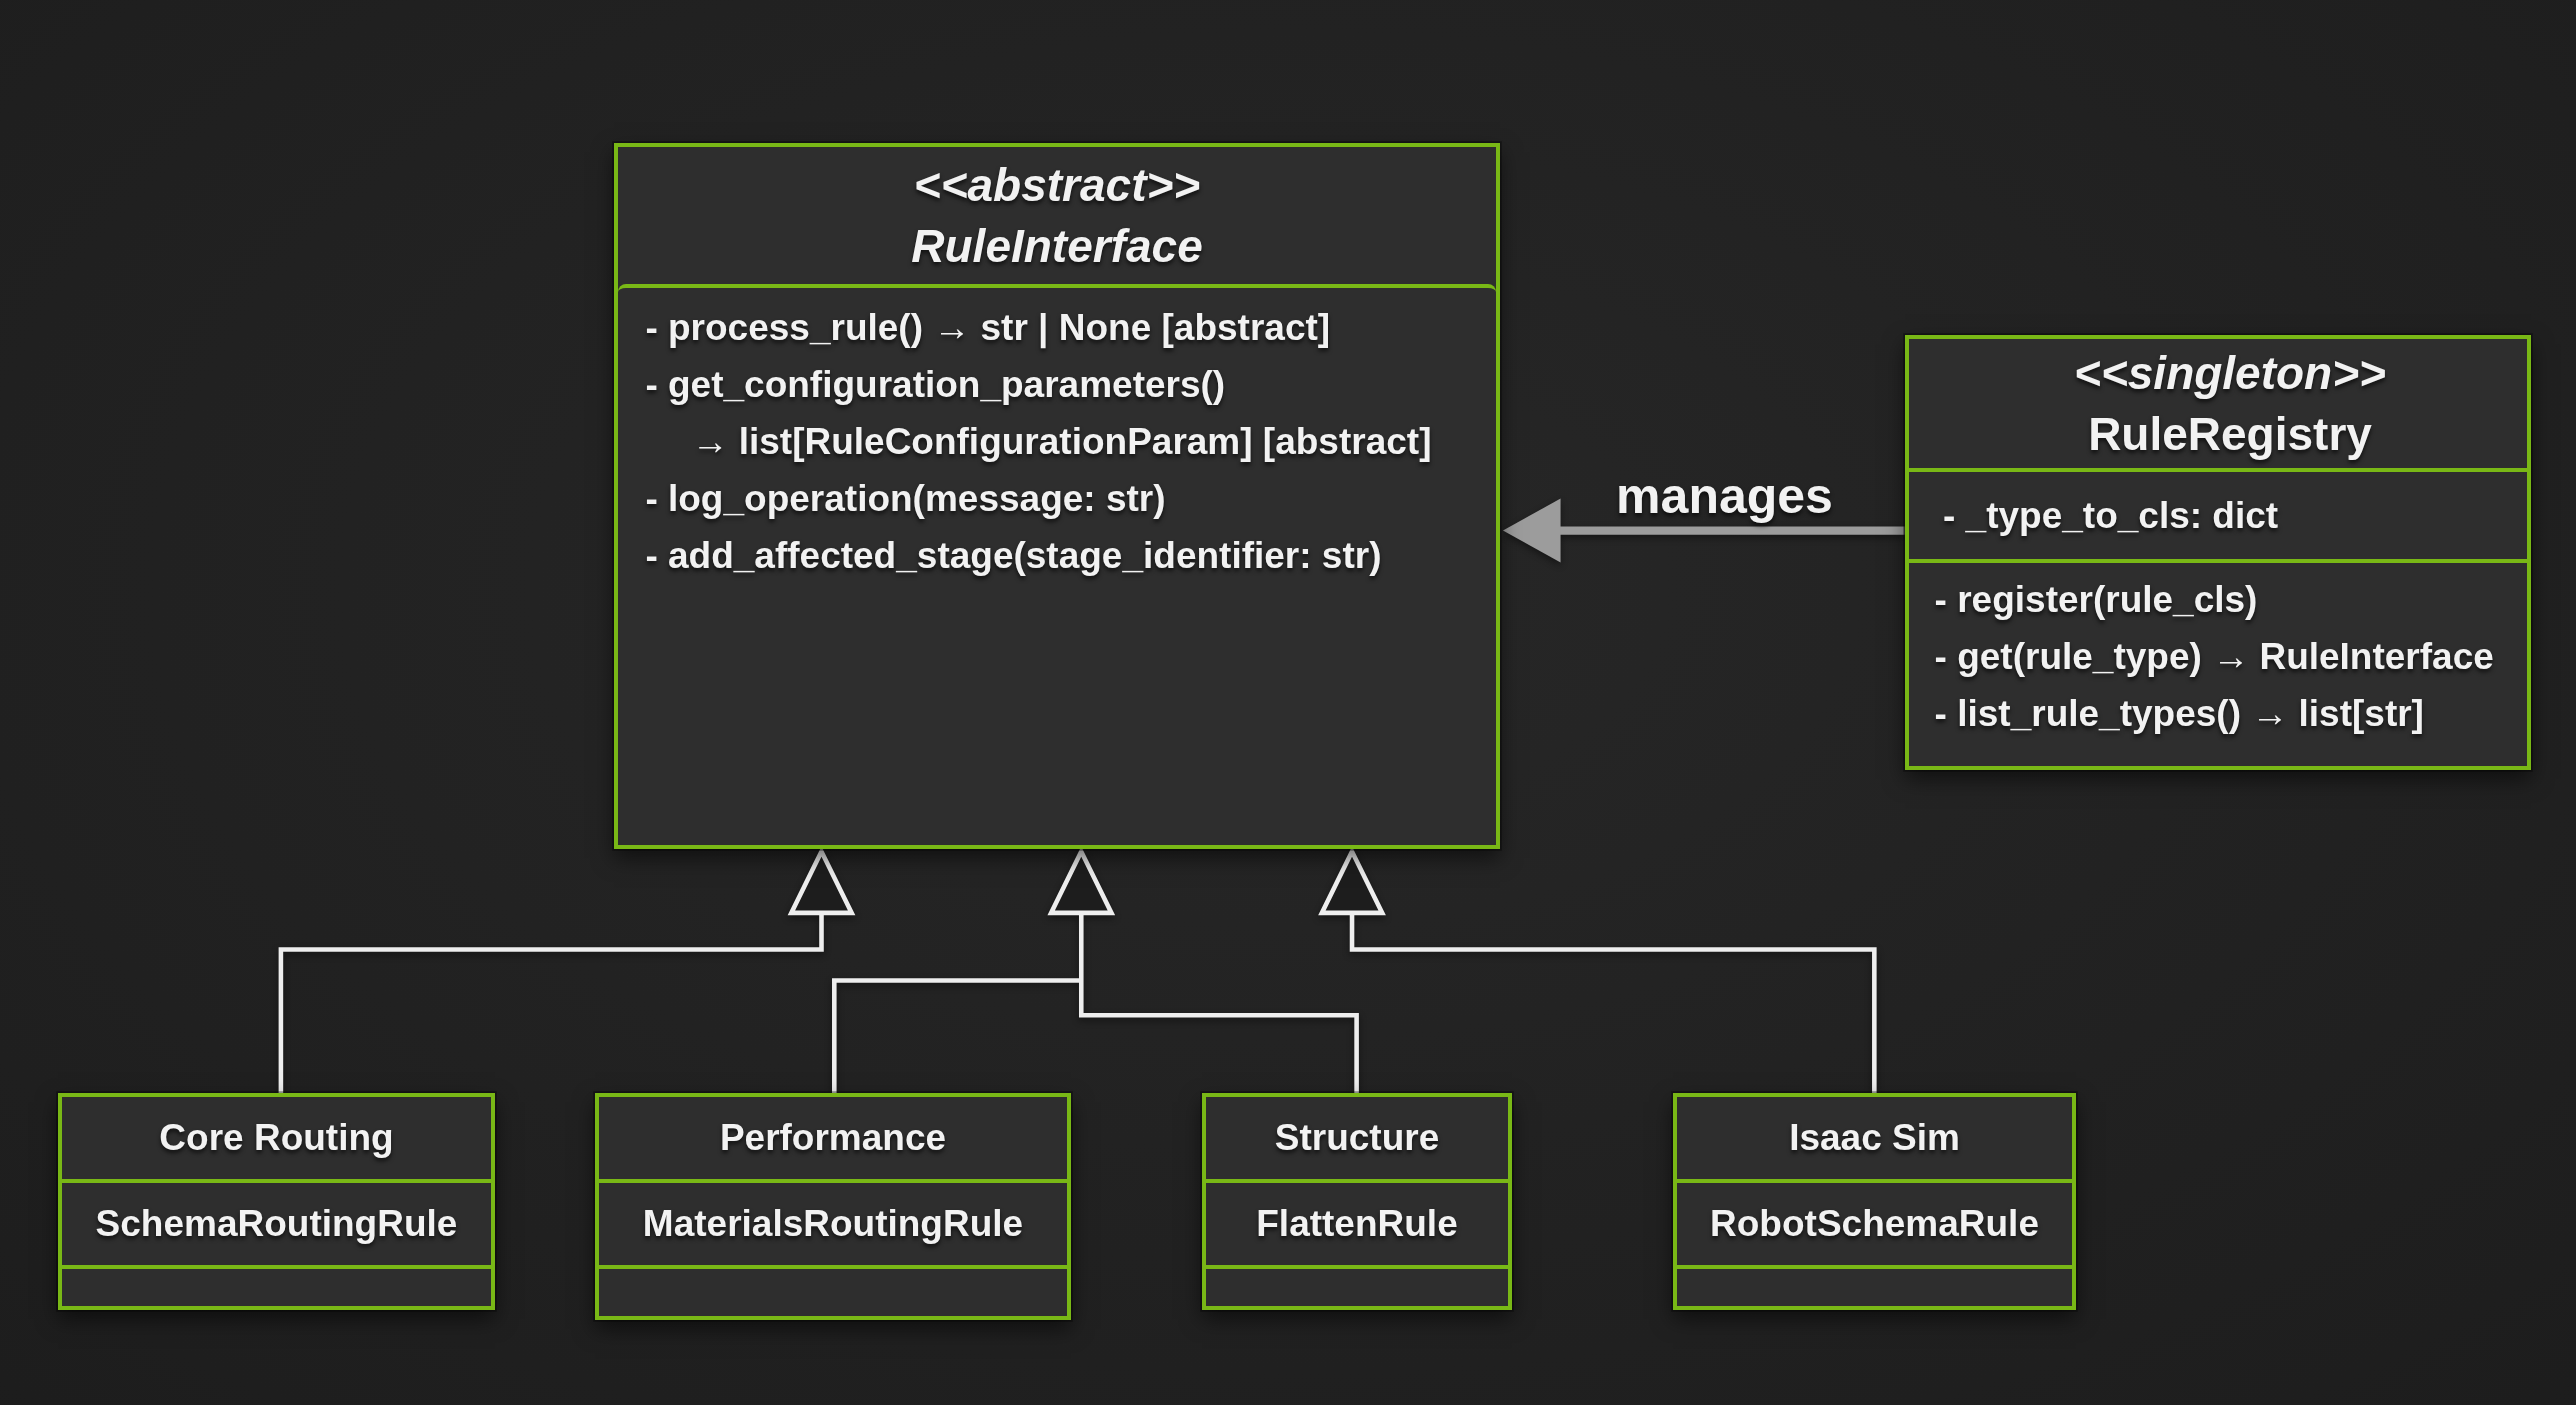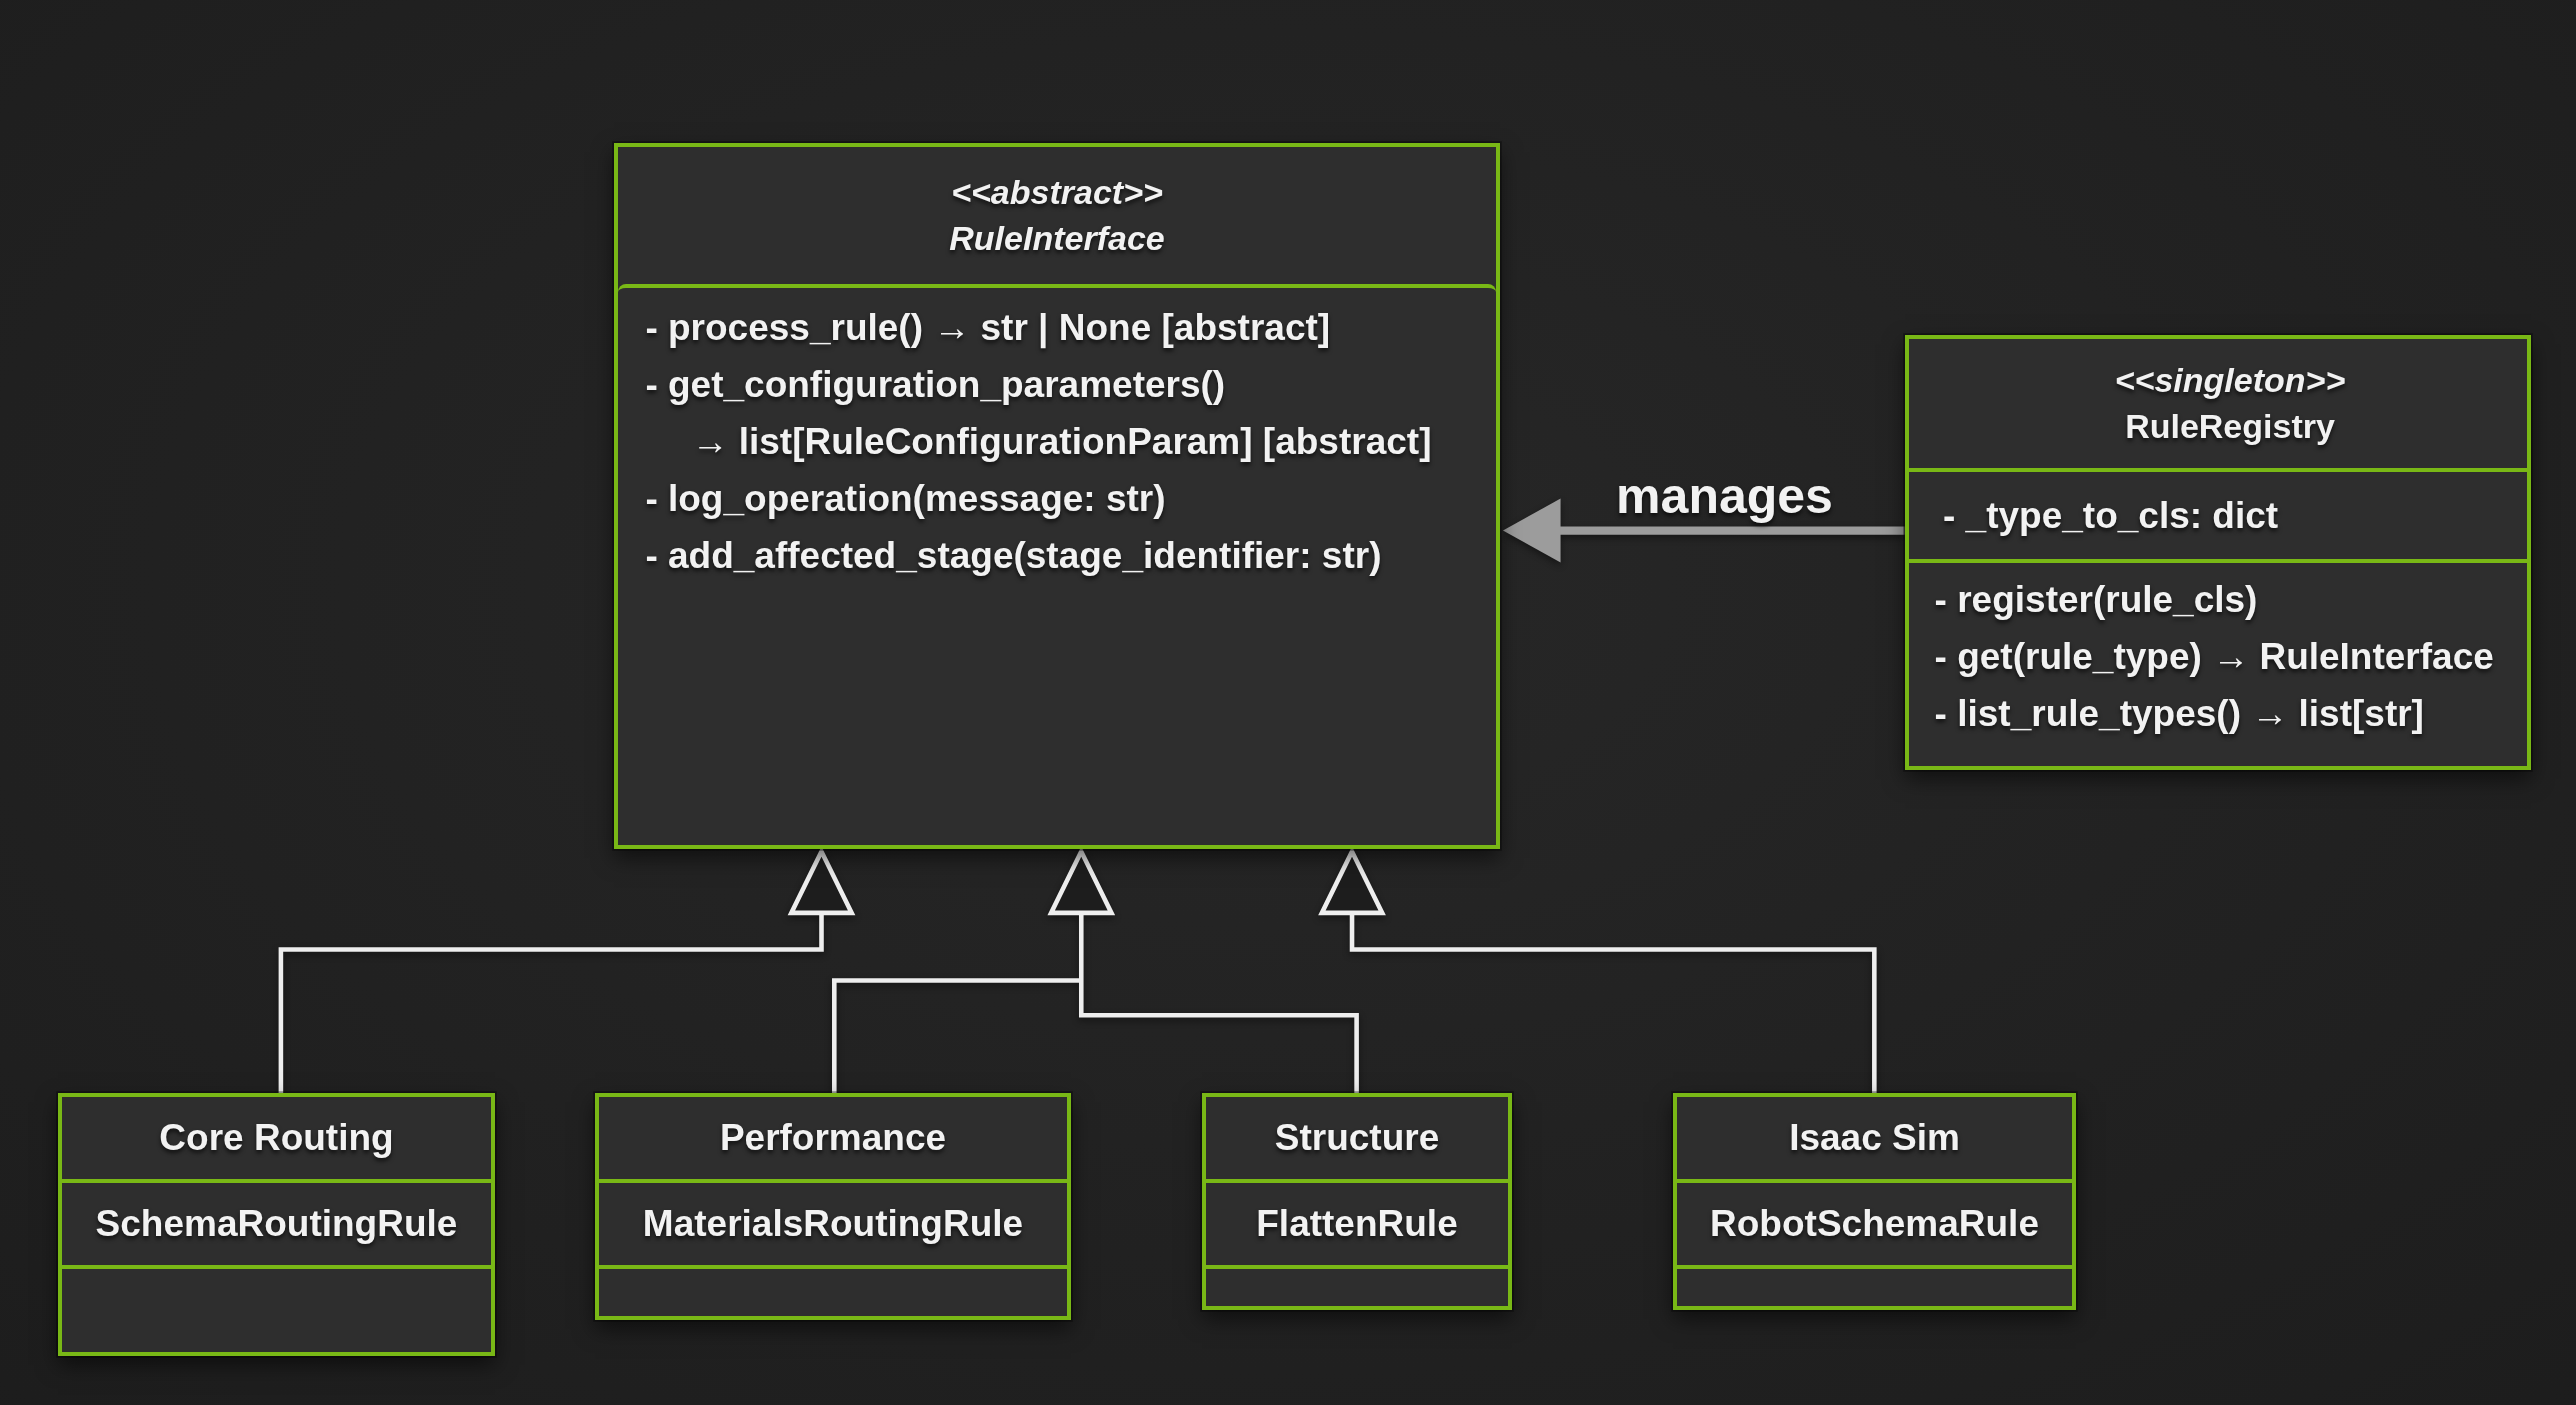--- a/index.html
+++ b/index.html
@@ -28,37 +28,37 @@
   .line{font-size:37px;white-space:nowrap;text-shadow:0 2.7px 4.6px rgba(0,0,0,.65);}
   .italic{font-style:italic;}
 
   
   #rule-interface{left:614px;top:143px;width:886px;height:706px;}
   #rule-registry{left:1905px;top:335px;width:626px;height:435px;}
 
   .hdr{display:flex;flex-direction:column;justify-content:center;align-items:center;gap:7.3px;}
   #rule-interface .hdr{height:137px;}
   #rule-registry  .hdr{height:129px;padding-left:24px;}
-  .stereotype,.class-name{font-size:34px;text-shadow:0 2.7px 4.6px rgba(0,0,0,.65);}
+  .stereotype,.class-name{font-size:46px;text-shadow:0 2.7px 4.6px rgba(0,0,0,.65);}
 
   #rule-interface .attrs{height:253px;padding:22px 0 0 27.4px;}
   #rule-interface .attrs .line{line-height:57px;}
   #rule-interface .methods{flex:1;padding:11px 0 0 27.4px;border-radius:8px;}
   #rule-interface .methods .line{line-height:57px;}
   .indent{padding-left:46px;}
 
   #rule-registry .attrs{height:91px;display:flex;align-items:center;padding-left:34px;}
   #rule-registry .methods{flex:1;padding:8.2px 0 0 25.6px;}
   #rule-registry .methods .line{line-height:57px;}
 
   
   .sub-box .sub-header{height:82px;display:flex;justify-content:center;align-items:center;}
   .sub-box .sub-name{height:86px;display:flex;justify-content:center;align-items:center;}
   .sub-box .sub-empty{flex:1;}
-  #box-core-routing{left:58px;top:1093px;width:437px;height:263px;}
+  #box-core-routing{left:58px;top:1093px;width:437px;height:217px;}
   #box-performance{left:595px;top:1093px;width:476px;height:227px;}
   #box-structure{left:1202px;top:1093px;width:310px;height:217px;}
   #box-isaac-sim{left:1673px;top:1093px;width:403px;height:217px;}
 
   .label-manages{
     position:absolute;left:1601px;top:467px;width:247px;text-align:center;
     font-size:50px;text-shadow:0 2.7px 4.6px rgba(0,0,0,.65);
   }
 </style>
 </head>

